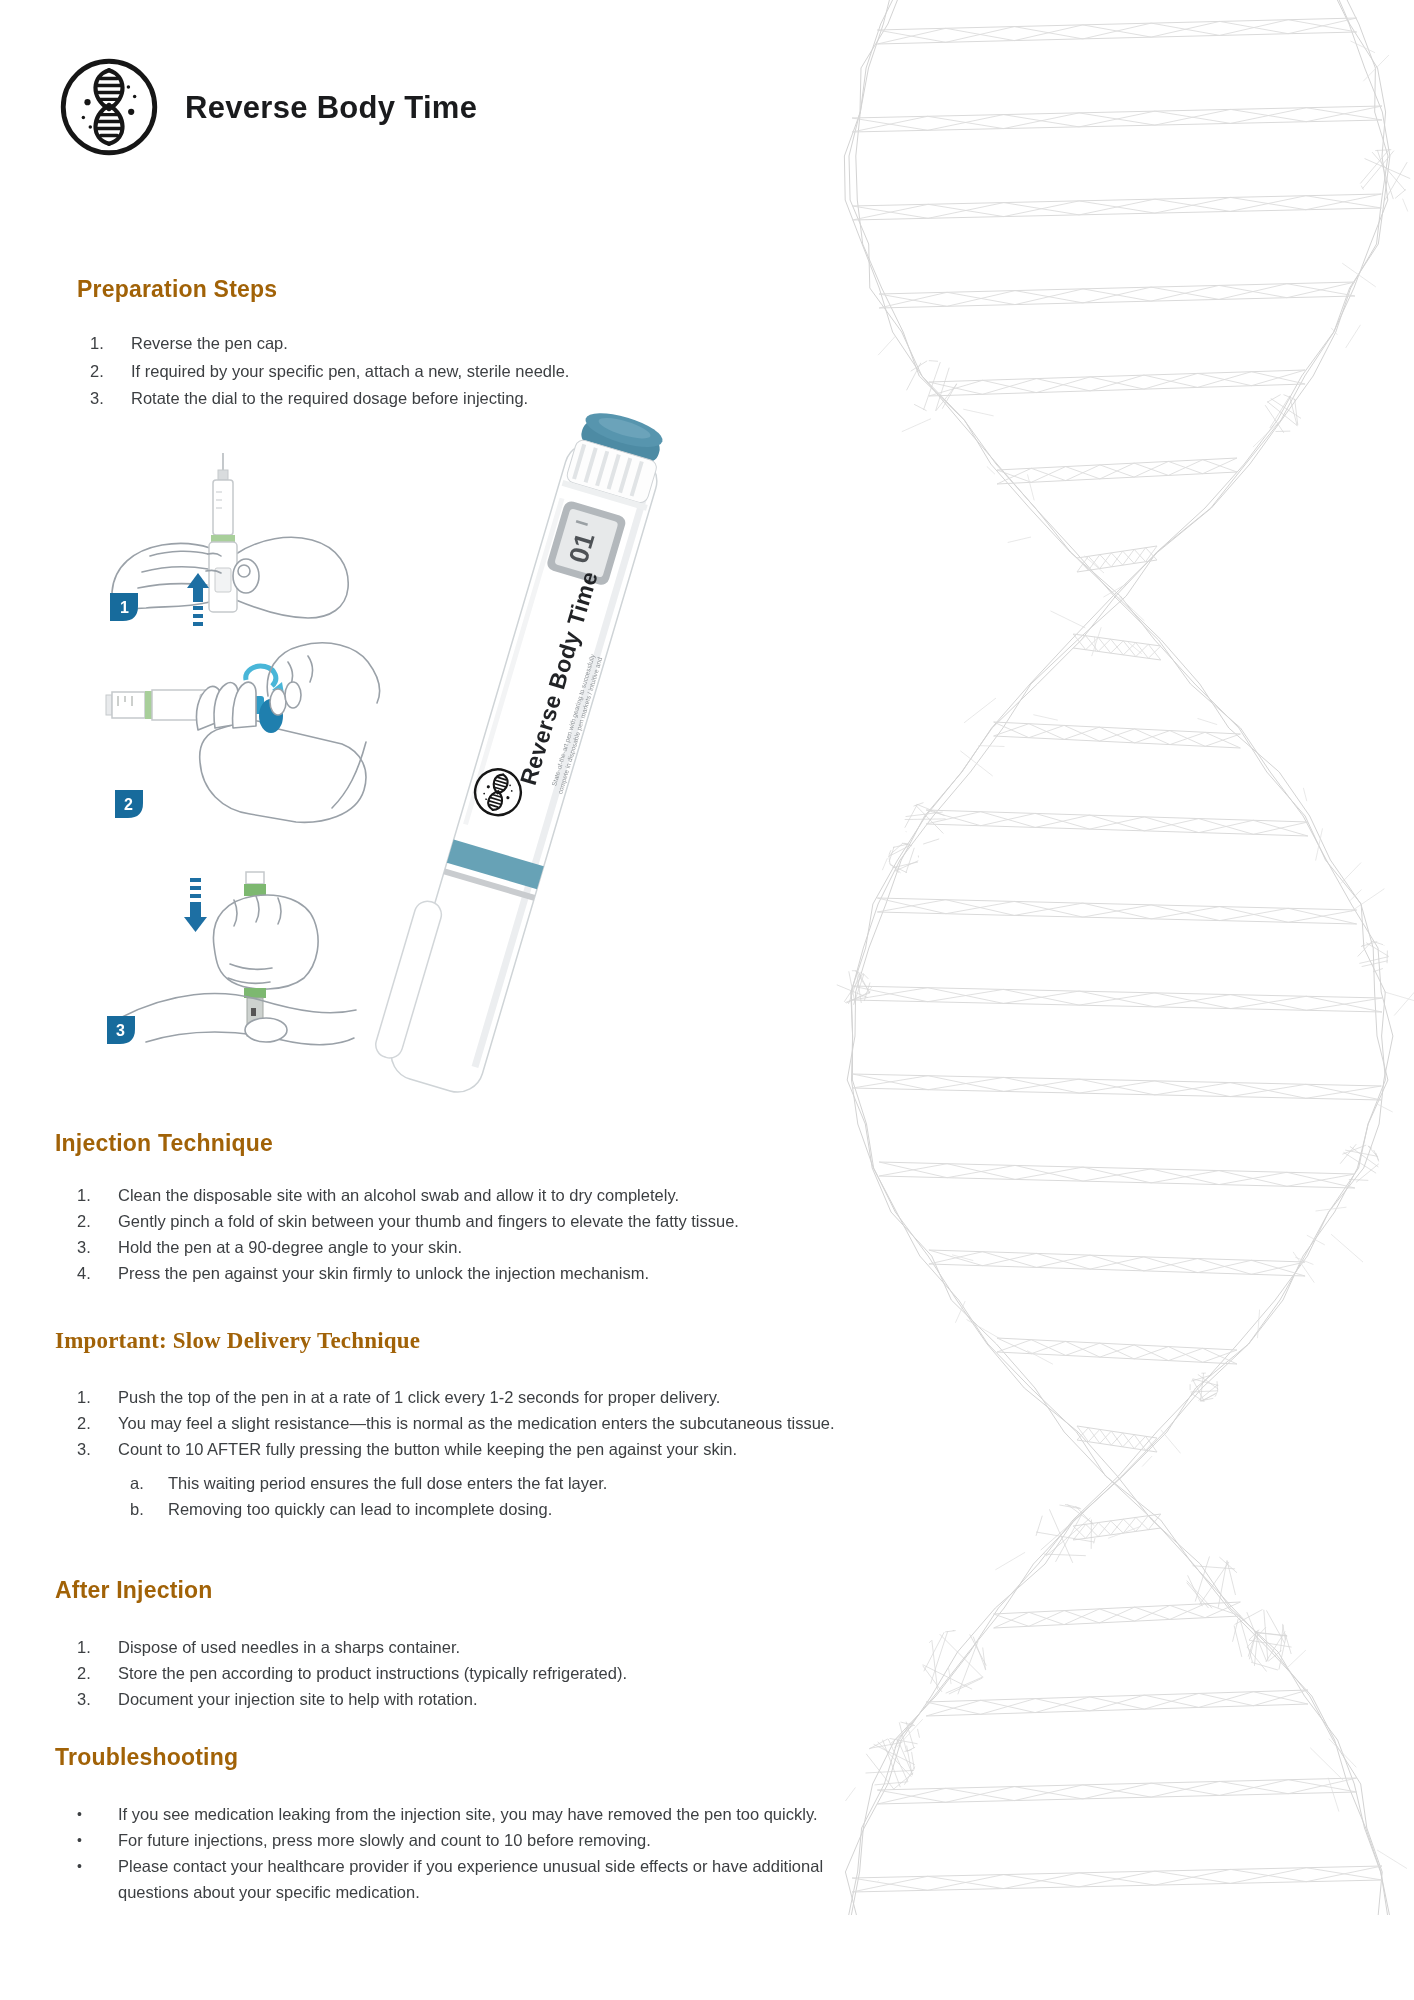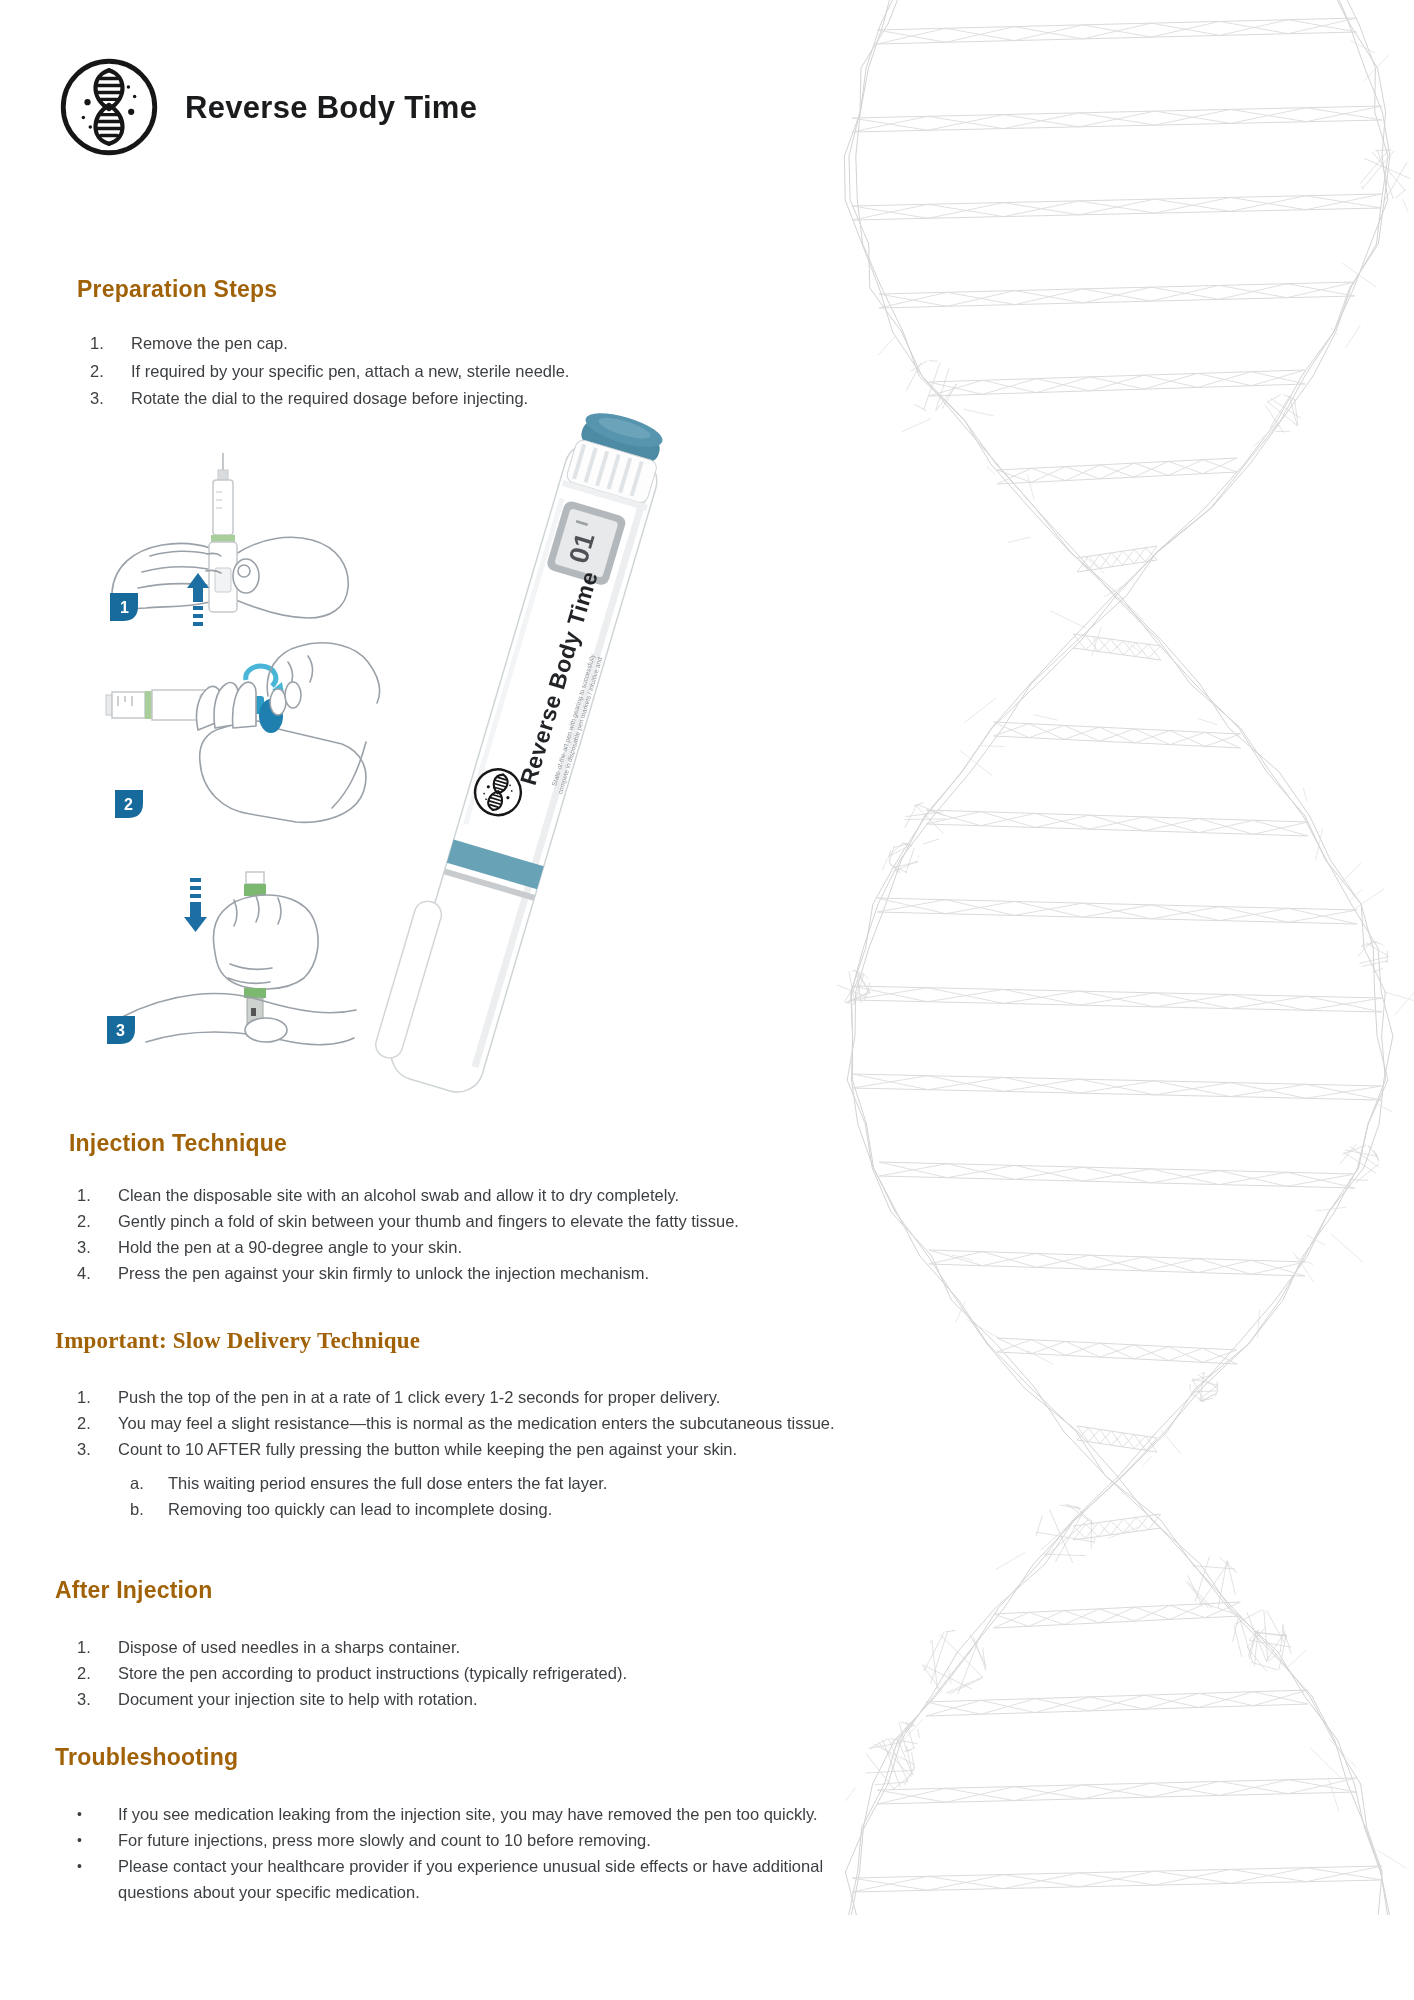--- a/index.html
+++ b/index.html
@@ -7,21 +7,21 @@
   .page {
     position:relative; width:1414px; height:1915px; background:#ffffff;
     overflow:hidden; font-family:"Liberation Sans", sans-serif; color:#3c3f42;
   }
   .bg-svg { position:absolute; left:820px; top:0; width:594px; height:2000px; pointer-events:none; }
   .figures-svg { position:absolute; left:50px; top:340px; width:660px; height:770px; }
   .logo-wrap { position:absolute; left:57px; top:55px; width:104px; height:104px; }
   .brand-title { position:absolute; left:185px; top:90px; font-size:31px; font-weight:700; color:#1a1b1d; letter-spacing:0.3px; }
   .h2 { position:absolute; font-size:23px; font-weight:700; color:#a16207; letter-spacing:0.2px; }
   .h2.prep { left:77px; top:276px; }
-  .h2.inj  { left:69px; top:1130px; }
+  .h2.inj  { left:55px; top:1130px; }
   .h2.slow { left:55px; top:1328px;font-family:Liberation Serif, serif; }
   .h2.aft  { left:55px; top:1577px; }
   .h2.ts   { left:55px; top:1744px; }
   .list { position:absolute; width:790px; font-size:16.5px; line-height:26px; color:#3c3f42; }
   .list.prep { left:90px; top:330px;  line-height:27.5px; }
   .list.inj  { left:77px; top:1182px; }
   .list.slow { left:77px; top:1384px; }
   .list.aft  { left:77px; top:1634px; }
   .list.ts   { left:77px; top:1801px; }
   .row { display:grid; grid-template-columns:41px 1fr; align-items:start; }
@@ -698,21 +698,21 @@
     <svg viewBox="0 0 150 150" width="104" height="104">
         <use href="#dnaLogo"></use>
       </svg>
   </div>
   <div class="brand-title">Reverse Body Time</div>
 
   <div class="h2 prep">Preparation Steps</div>
   <div class="list prep">
     <div class="row">
         <span class="m">1.</span>
-        <span class="t">Remove the pen cap.</span>
+        <span class="t">Reverse the pen cap.</span>
       </div>
     <div class="row">
         <span class="m">2.</span>
         <span class="t">If required by your specific pen, attach a new, sterile needle.</span>
       </div>
     <div class="row">
         <span class="m">3.</span>
         <span class="t">Rotate the dial to the required dosage before injecting.</span>
       </div>
   </div>

